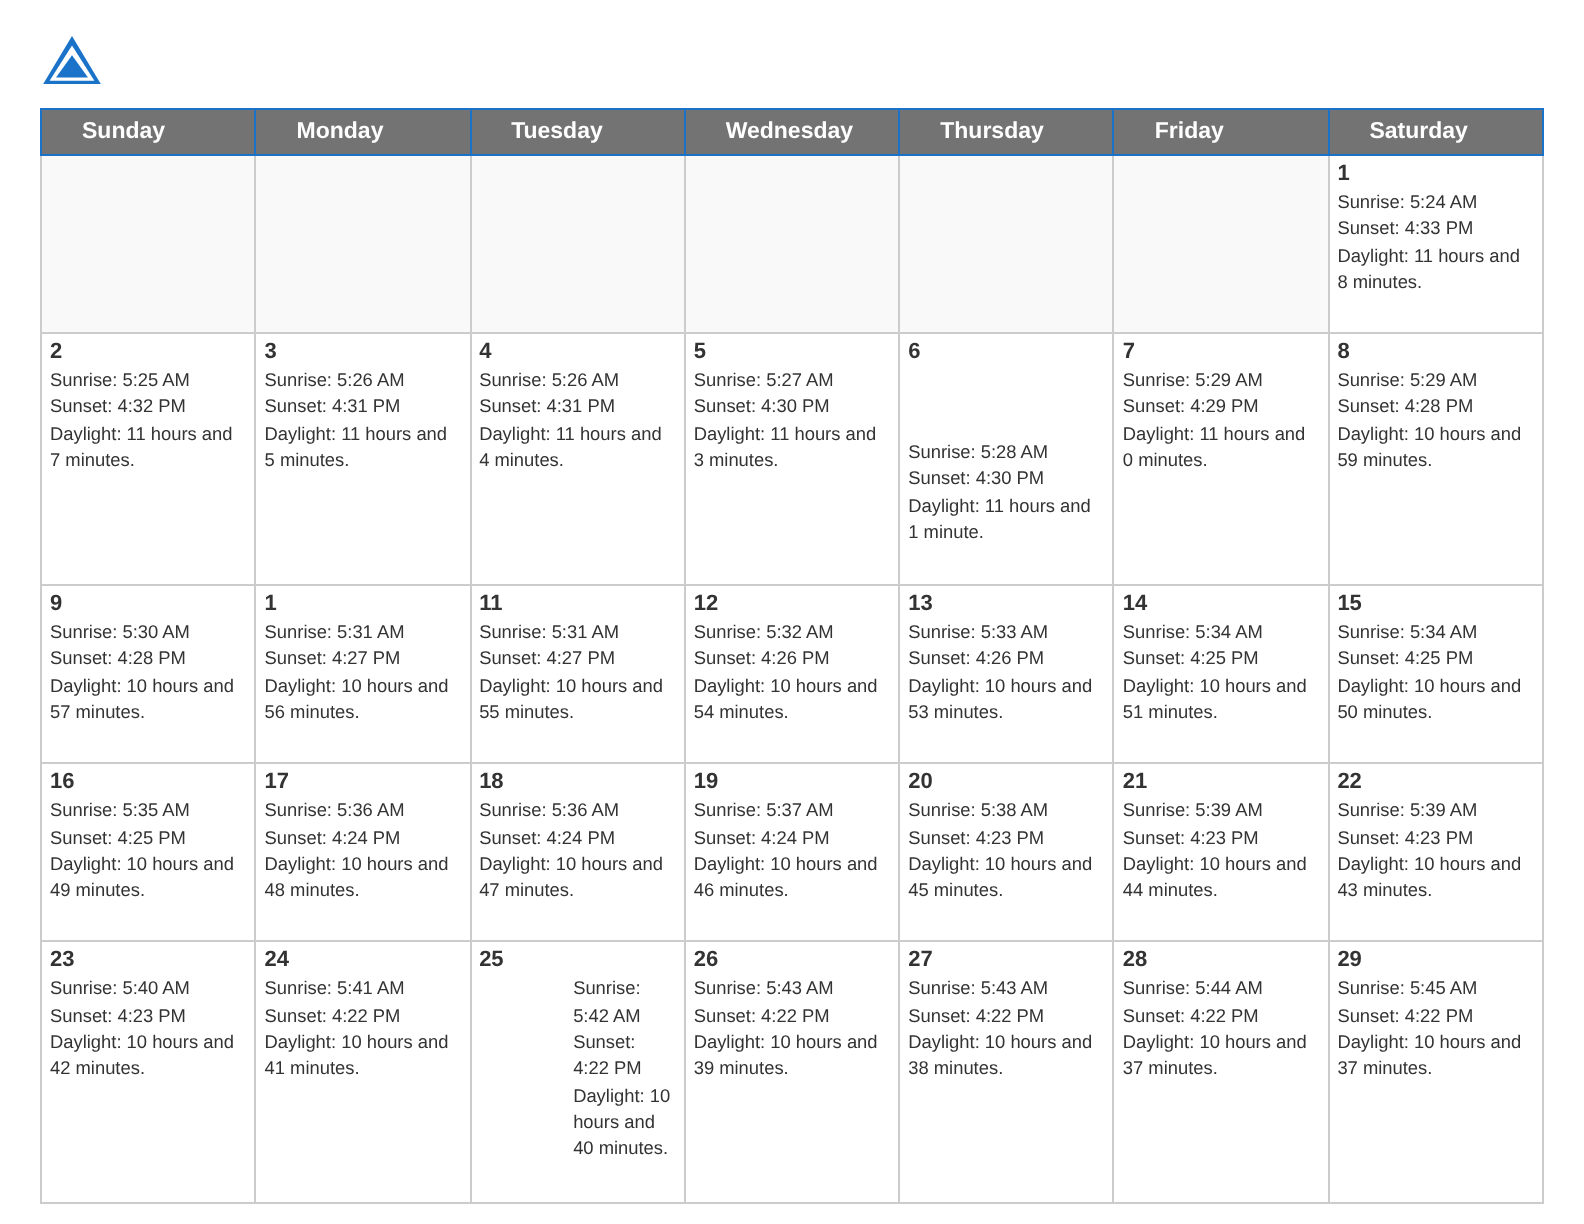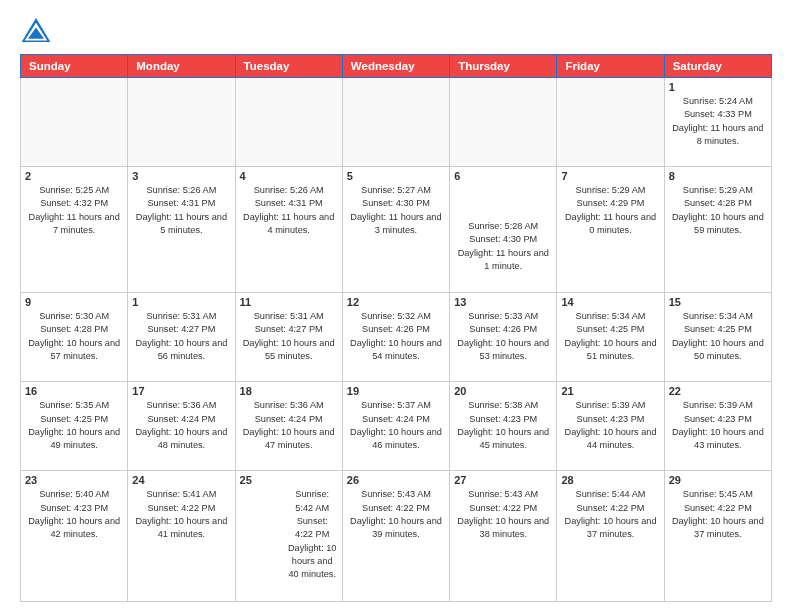--- a/index.html
+++ b/index.html
@@ -54,25 +54,25 @@
       color: #555;
     }
     .calendar {
       flex: 1;
       border: 1px solid #ccc;
       border-collapse: collapse;
       width: 100%;
       table-layout: fixed;
     }
     .calendar th {
-      background: #ef4444;
+      background: #737373;
       color: #fff;
       font-size: 11.5px;
       font-weight: bold;
-      padding: 5px 8px;
+      padding: 5px 20px;
       border: 1px solid #1a73c8;
       text-align: left;
     }
     .calendar td {
       border: 1px solid #ccc;
       vertical-align: top;
       padding: 3px 4px;
       font-size: 9.2px;
       color: #333;
       width: calc(100% / 7);
@@ -85,21 +85,20 @@
       height: 60px;
     }
     .day-num {
       font-size: 11px;
       font-weight: bold;
       display: block;
       margin-bottom: 2px;
     }
     .day-info {
       line-height: 1.45;
-      text-align: center;
     }
   </style>
 </head>
 <body>
 
 <div class="page">
   <div class="header">
     <div class="logo">
       <svg class="logo-icon" viewBox="0 0 40 34" xmlns="http://www.w3.org/2000/svg">
         <polygon points="20,2 38,32 2,32" fill="#1a73c8"></polygon>

